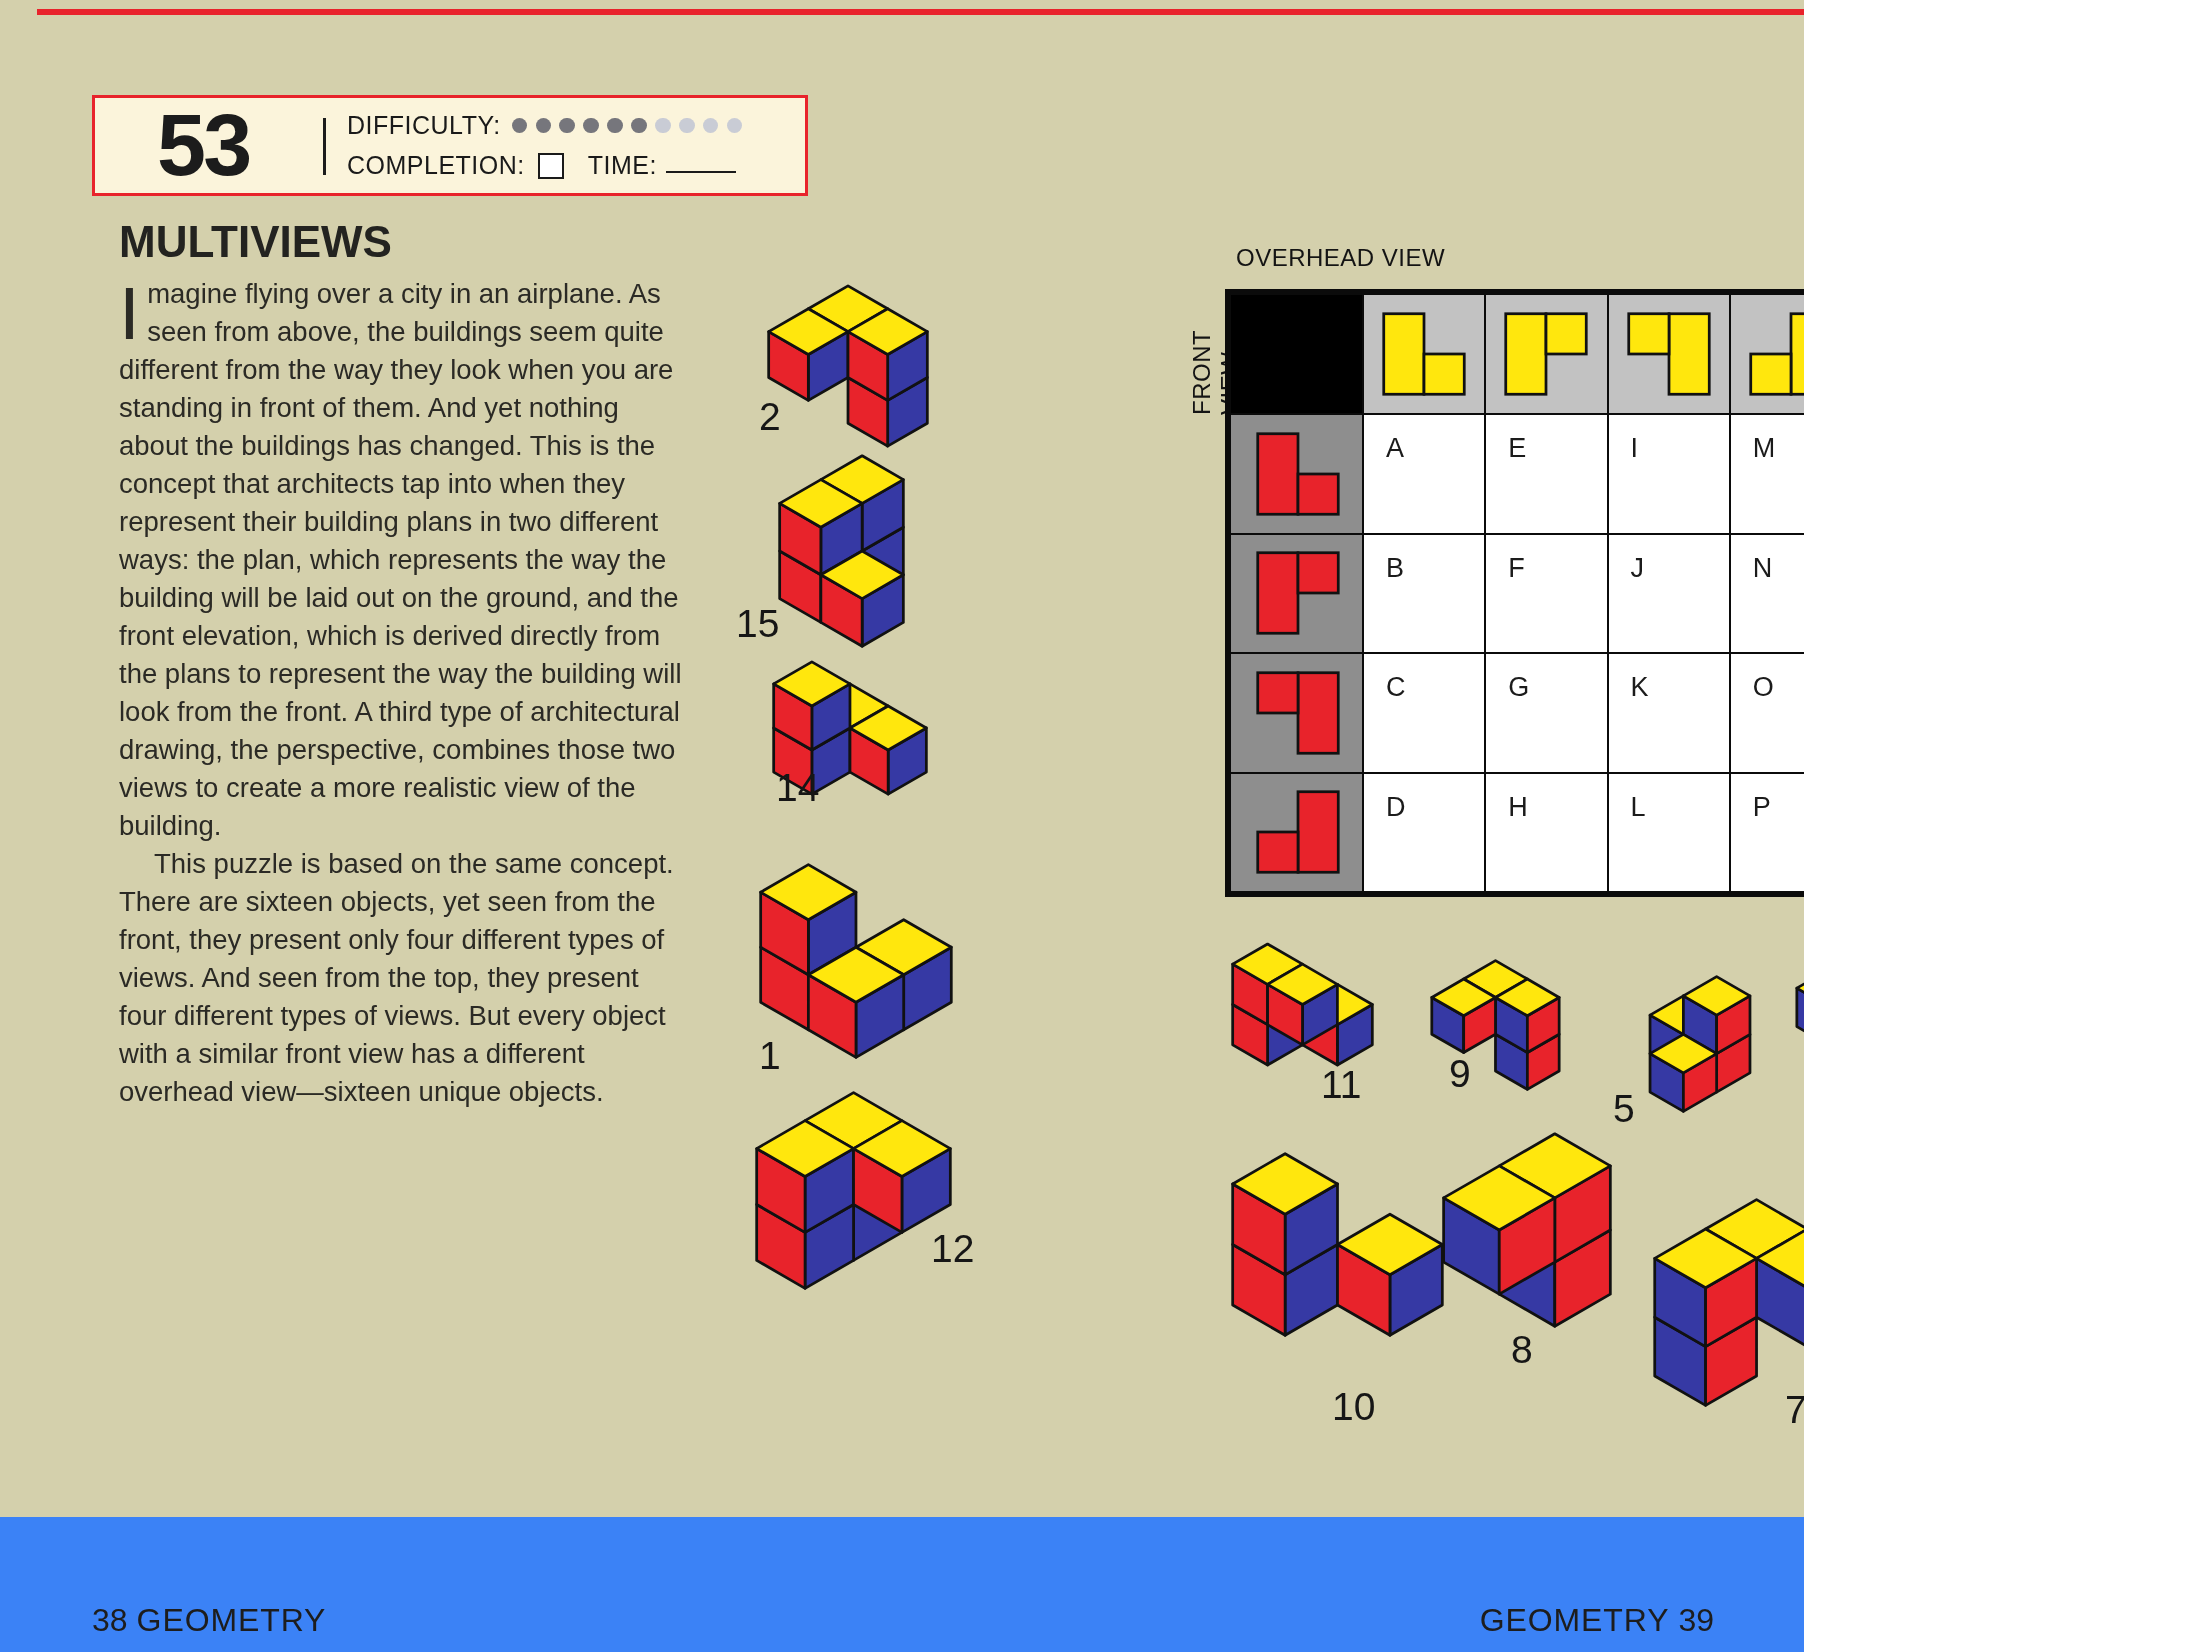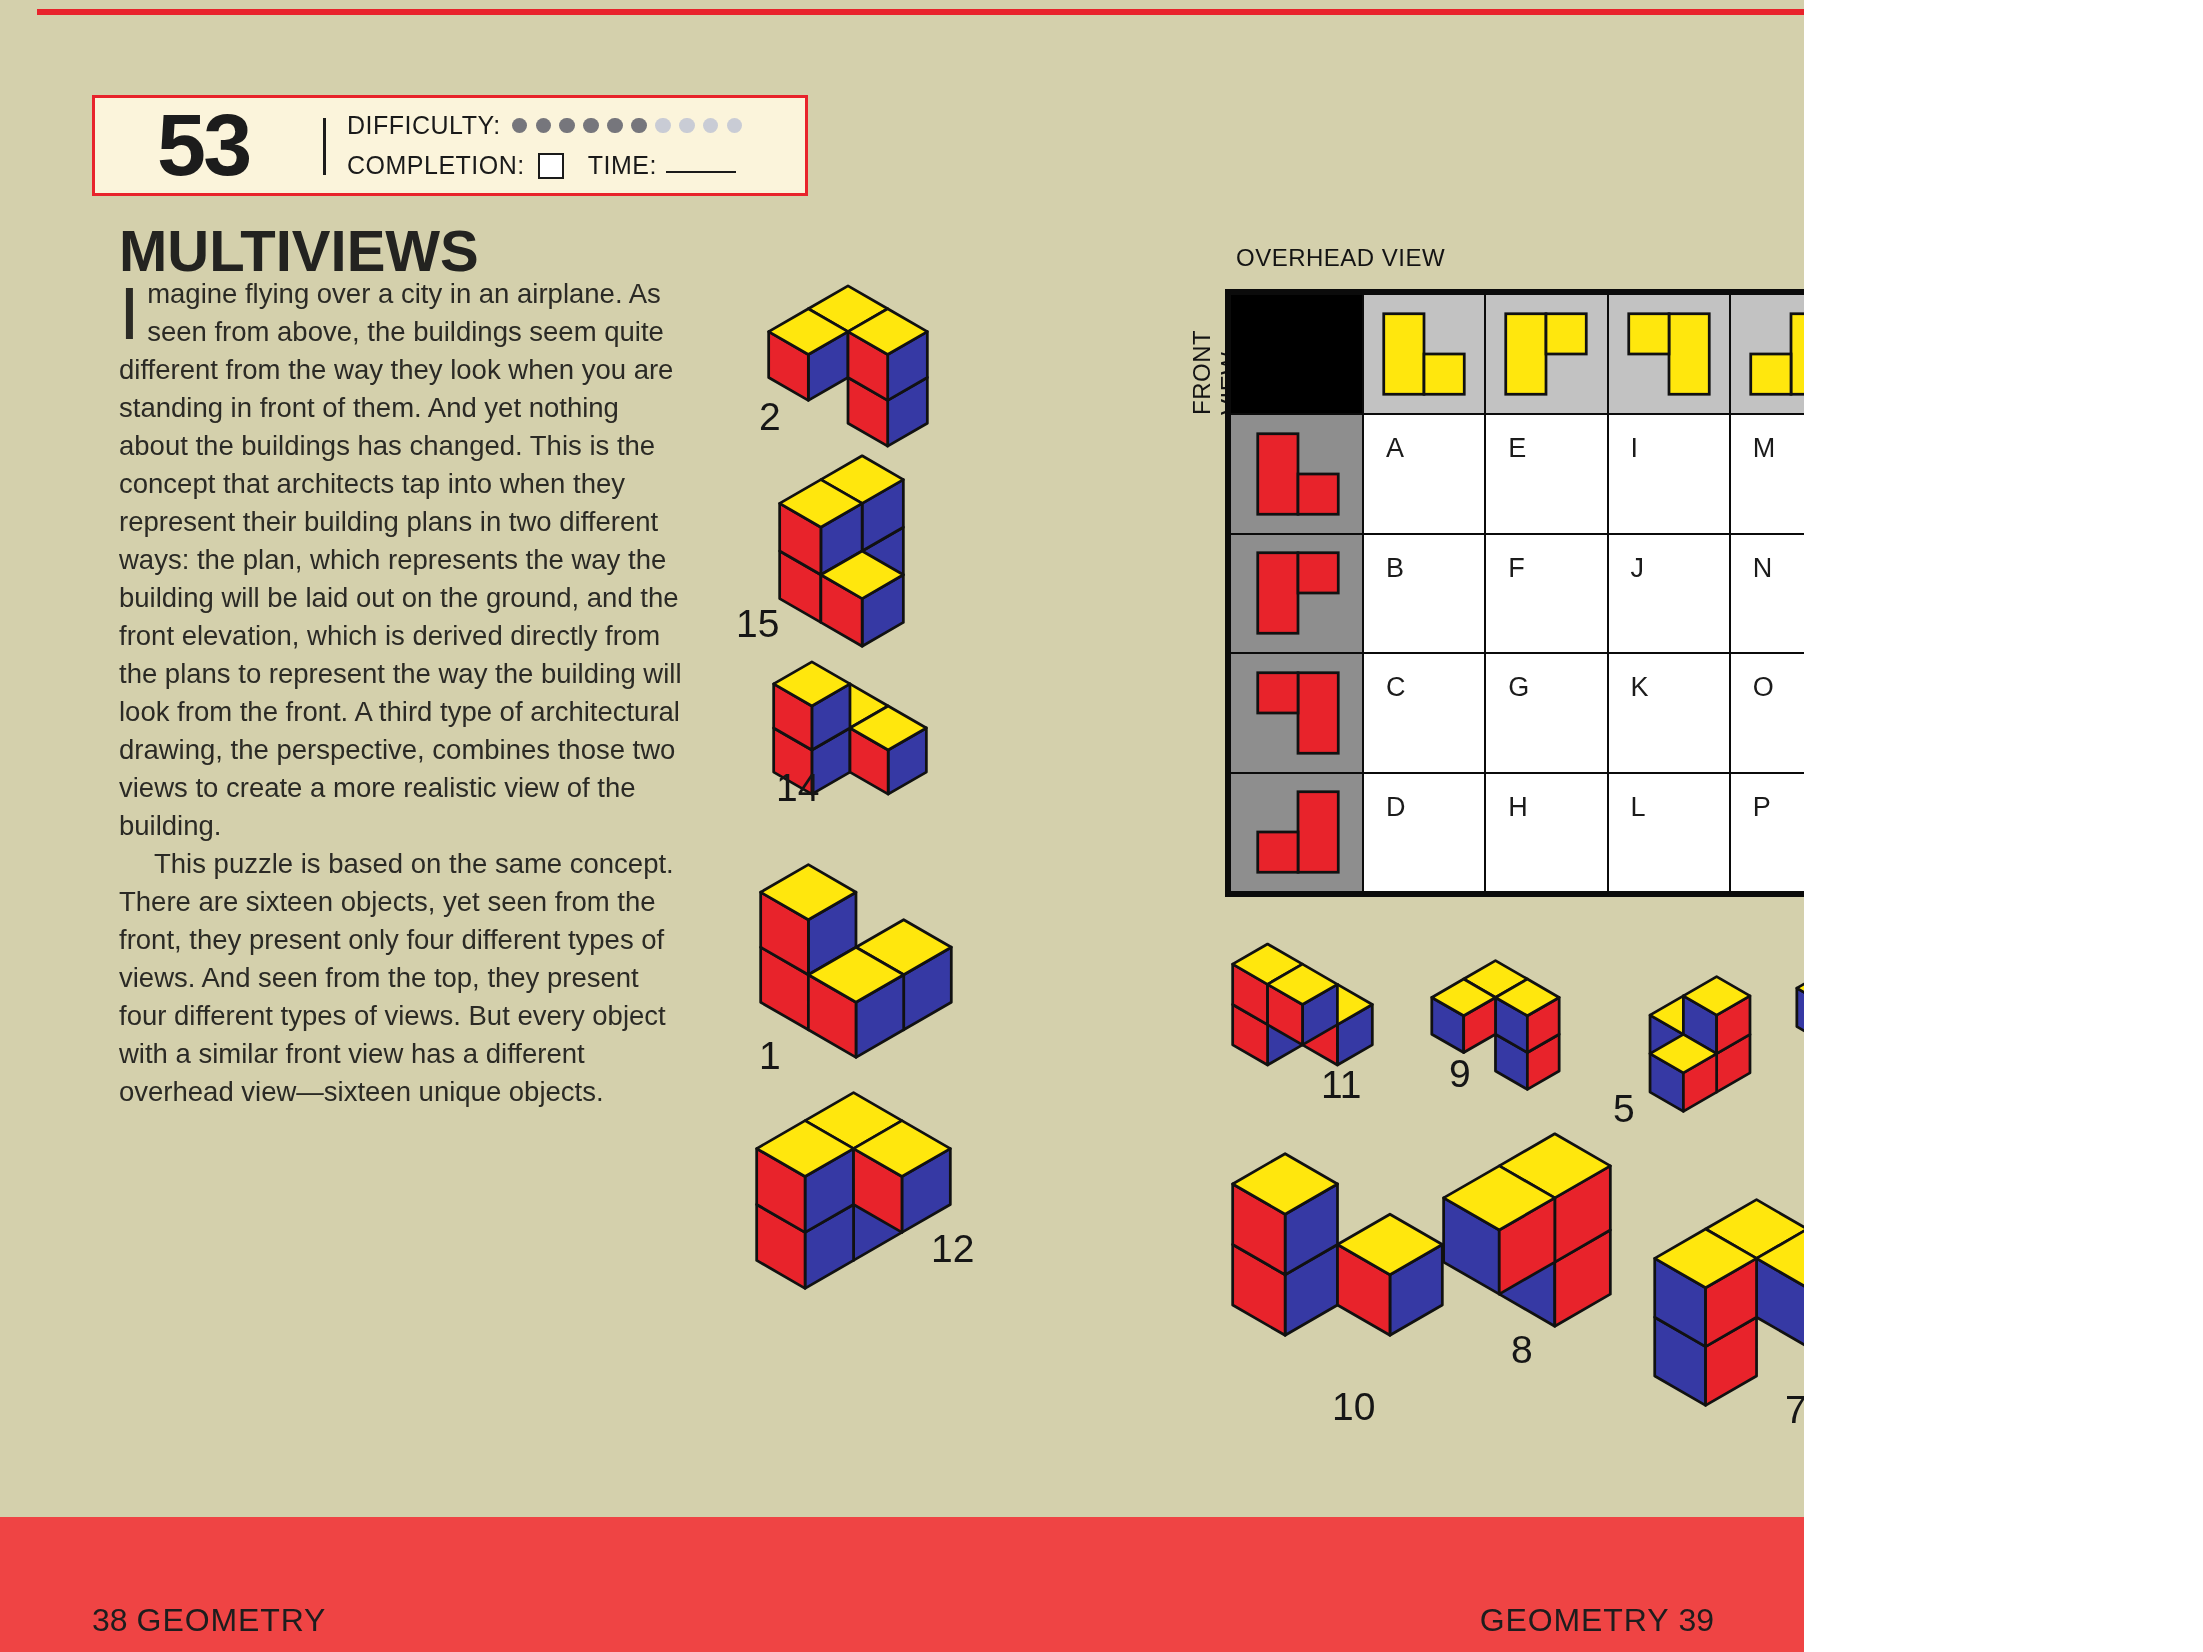--- a/index.html
+++ b/index.html
@@ -1,32 +1,32 @@
 <!DOCTYPE html>
 <html style="font-size:14.7px"><head>
 <meta charset="utf-8">
 <style>
   html,body{margin:0;padding:0;}
-  #page{position:relative;width:1804px;height:1653px;background:#ef4444;overflow:hidden;
+  #page{position:relative;width:1804px;height:1653px;background:#3b82f6;overflow:hidden;
         font-family:"Liberation Sans", sans-serif;}
   .tan{position:absolute;left:0;top:0;width:2204px;height:1517px;background:#D4D0AC;}
   .rule{position:absolute;background:#E8232B;}
   
   .hbox{position:absolute;left:92px;top:95px;width:716px;height:101px;background:#FBF4DB;
         border:3.7px solid #E8232B;box-sizing:border-box;}
   .hnum{position:absolute;left:62px;top:-3.7px;font-size:88px;font-weight:900;color:#1c1c1c;letter-spacing:-2.8px;}
   .hdiv{position:absolute;left:228px;top:20px;width:2.8px;height:57px;background:#1c1c1c;}
   .hrow{position:absolute;left:252px;display:flex;align-items:center;font-size:25px;color:#1a1a1a;letter-spacing:0.5px;}
   .dots{display:flex;margin-left:11px;}
   .dot{width:15.6px;height:15.6px;border-radius:50%;margin-right:8.3px;}
   .cbox{width:22px;height:22px;background:#fff;border:2.8px solid #1a1a1a;margin-left:13px;}
   .tline{display:inline-block;width:70px;border-bottom:2.8px solid #1a1a1a;height:13px;margin-left:9.2px;}
   .tlabel{margin-left:24px;}
   
-  .title{position:absolute;left:119px;top:217px;font-size:58px;font-weight:800;color:#232320;letter-spacing:0px;}
+  .title{position:absolute;left:119px;top:217px;font-size:44px;font-weight:800;color:#232320;letter-spacing:0px;}
   .body{position:absolute;left:119px;top:275px;width:564px;font-size:27.5px;line-height:38px;color:#2B2A25;}
   .body p{margin:0;}
   .body p.ind{text-indent:35px;}
   .dropcap{float:left;font-size:75px;line-height:64px;margin:5.5px 7.3px 0 0;font-weight:400;color:#2B2A25;}
   
   .gridwrap{position:absolute;left:1225px;top:289px;width:632px;height:608px;background:#fff;
             border:6.4px solid #0b0b0b;box-sizing:border-box;display:grid;
             grid-template-columns:131px 1fr 1fr 1fr 1fr;grid-template-rows:118px 1fr 1fr 1fr 1fr;}
   .gcell{position:relative;}
   .bL{border-left:2.8px solid #0b0b0b;}

